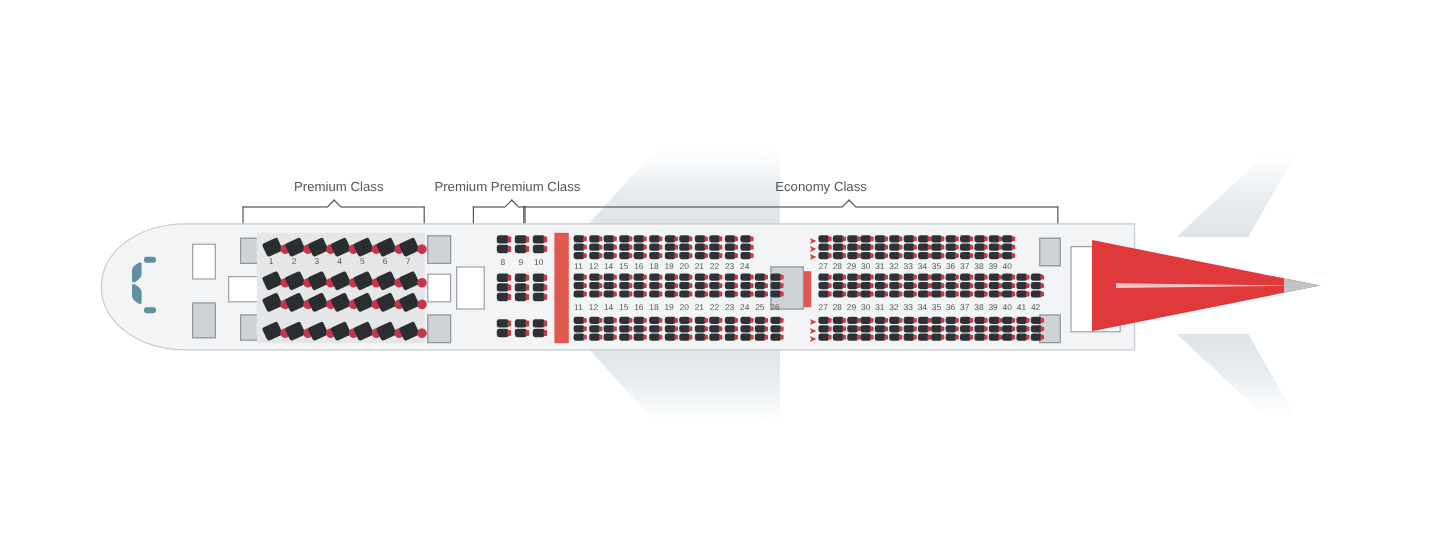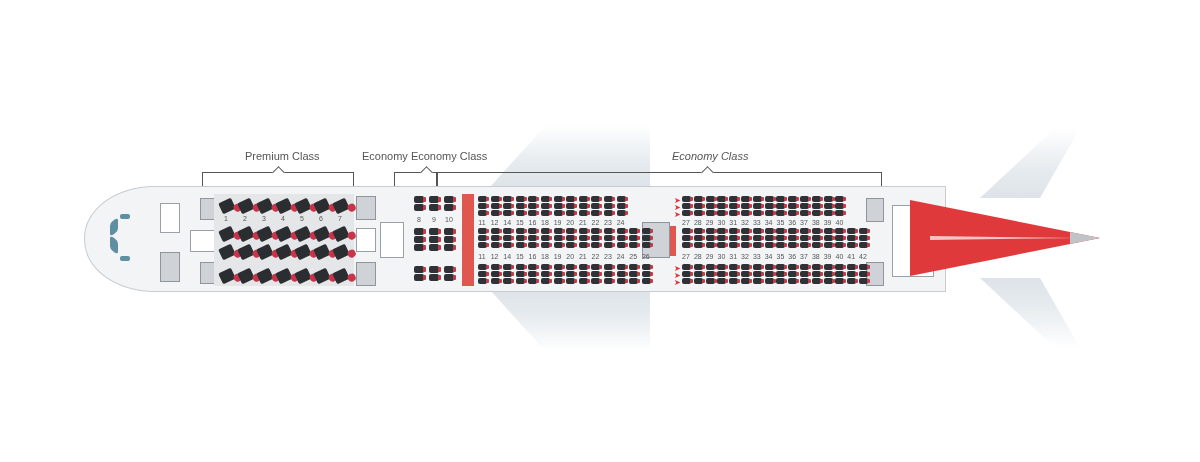--- a/index.html
+++ b/index.html
@@ -31,25 +31,25 @@
 
 <div class="wing" style="left:450px; top:125px; width:200px; height:62px; clip-path:polygon(20% 100%, 48% 0, 100% 0, 100% 100%);"></div>
 <div class="wing" style="left:450px; top:290px; width:200px; height:62px; transform:scaleY(-1); clip-path:polygon(20% 100%, 48% 0, 100% 0, 100% 100%);"></div>
 <div class="wing" style="left:980px; top:128px; width:100px; height:70px; clip-path:polygon(0 100%, 75% 0, 100% 0, 60% 100%);"></div>
 <div class="wing" style="left:980px; top:278px; width:100px; height:70px; transform:scaleY(-1); clip-path:polygon(0 100%, 75% 0, 100% 0, 60% 100%);"></div>
 
 <div class="class-label" style="left:245px; top:150px;">Premium Class</div>
 <div class="bracket" style="left:202px; top:172px; width:150px;"></div>
 <div class="bracket-notch" style="left:274px; top:168px;"></div>
 
-<div class="class-label" style="left:362px; top:150px;">Economy Economy Class</div>
+<div class="class-label" style="left:362px; top:150px;">Premium Premium Class</div>
 <div class="bracket" style="left:394px; top:172px; width:42px;"></div>
 <div class="bracket-notch" style="left:422px; top:168px;"></div>
 
-<div class="class-label" style="left:672px; top:150px;font-style:italic;">Economy Class</div>
+<div class="class-label" style="left:646px; top:150px;">Economy Class</div>
 <div class="bracket" style="left:436px; top:172px; width:444px;"></div>
 <div class="bracket-notch" style="left:703px; top:168px;"></div>
 
 <div class="fuselage"></div>
 
 <div class="cockpit-window" style="left:110px; top:220px; width:8px; height:14px; transform:skewY(-35deg); border-radius:3px;"></div>
 <div class="cockpit-window" style="left:110px; top:238px; width:8px; height:14px; transform:skewY(35deg); border-radius:3px;"></div>
 <div class="cockpit-window" style="left:120px; top:214px; width:10px; height:5px; border-radius:2px;"></div>
 <div class="cockpit-window" style="left:120px; top:256px; width:10px; height:5px; border-radius:2px;"></div>
 

